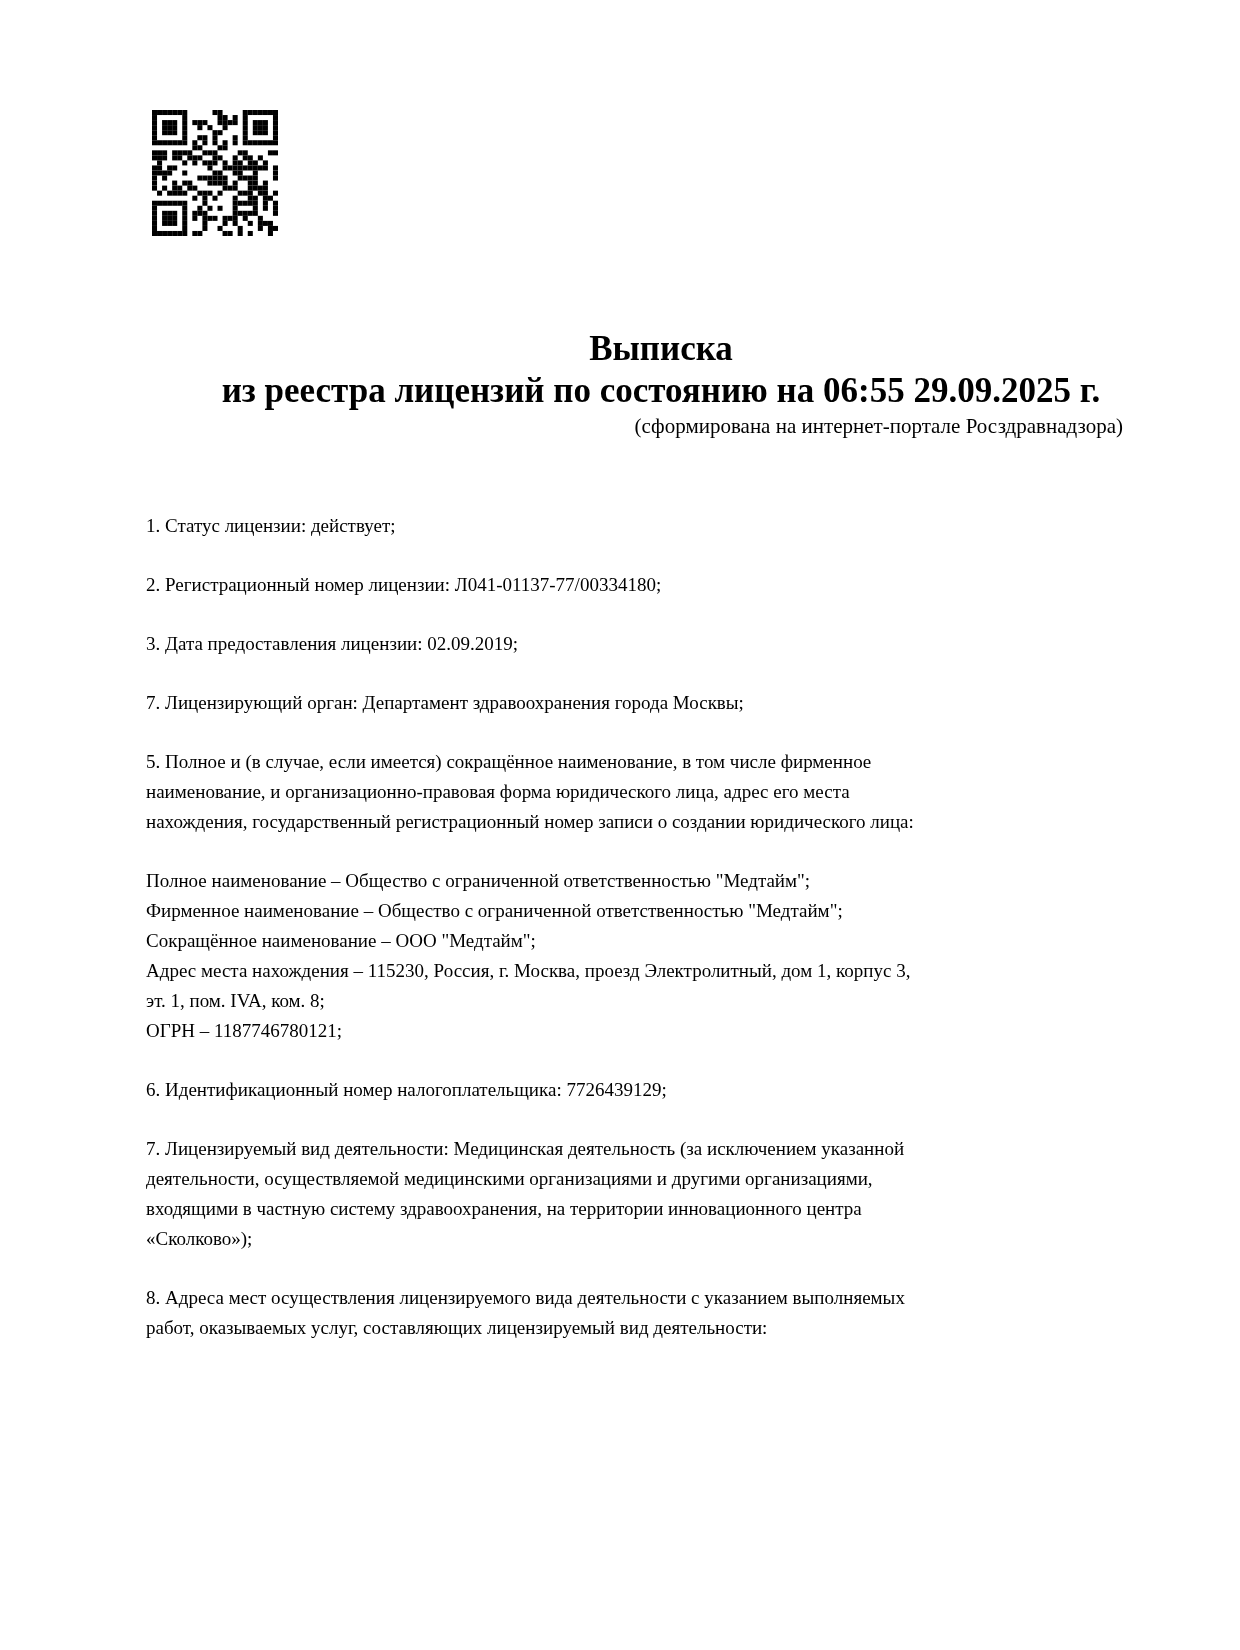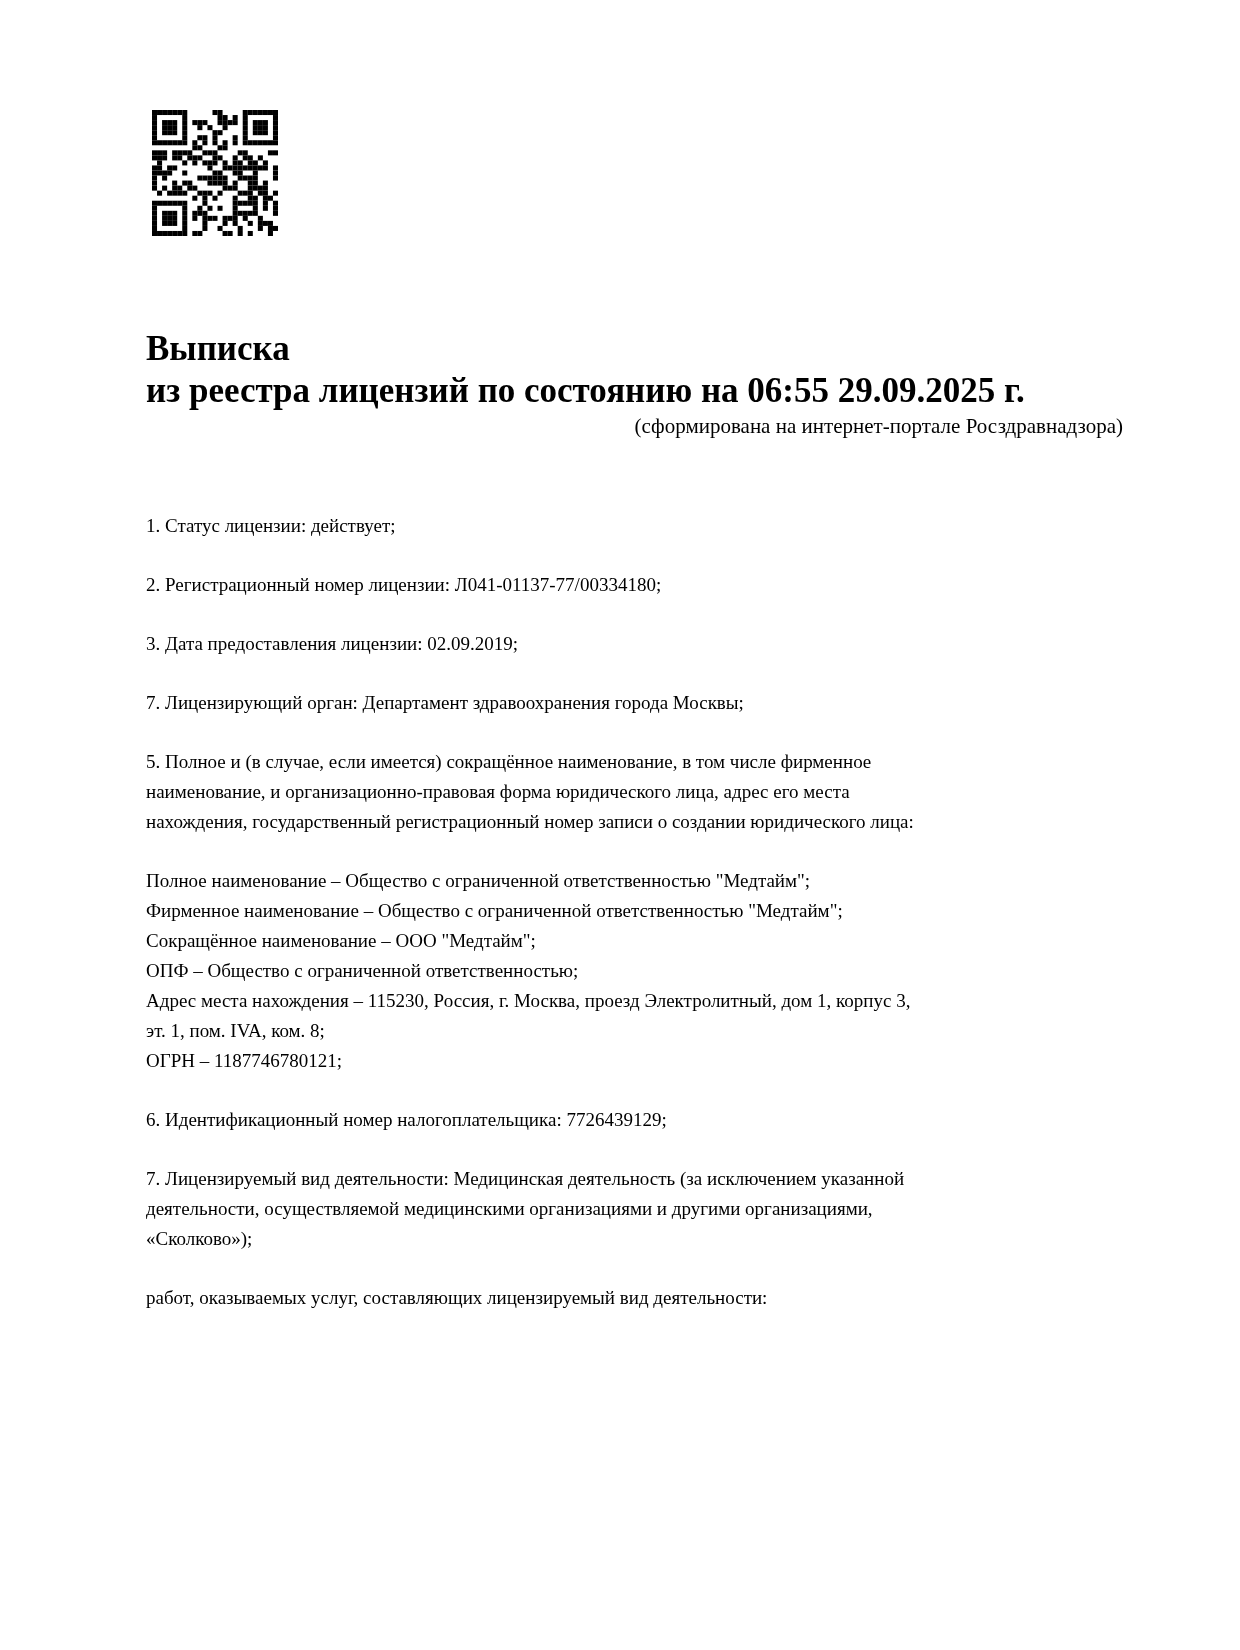--- a/index.html
+++ b/index.html
@@ -21,21 +21,21 @@
     top: 110px;
     width: 126px;
     height: 126px;
   }
   .qr-wrap svg { display: block; width: 126px; height: 126px; }
   .title-block {
     position: absolute;
     left: 146px;
     top: 328px;
     width: 1030px;
-    text-align: left;
+    text-align: center;
     font-weight: bold;
     font-size: 35px;
     line-height: 42px;
     white-space: nowrap;
   }
   .subtitle {
     position: absolute;
     top: 414px;
     right: 117px;
     font-size: 21px;
@@ -393,29 +393,30 @@
     </div>
     <div class="para">
       <div class="line">5. Полное и (в случае, если имеется) сокращённое наименование, в том числе фирменное</div>
       <div class="line">наименование, и организационно-правовая форма юридического лица, адрес его места</div>
       <div class="line">нахождения, государственный регистрационный номер записи о создании юридического лица:</div>
     </div>
     <div class="para">
       <div class="line">Полное наименование – Общество с ограниченной ответственностью "Медтайм";</div>
       <div class="line">Фирменное наименование – Общество с ограниченной ответственностью "Медтайм";</div>
       <div class="line">Сокращённое наименование – ООО "Медтайм";</div>
-      <div class="line">ОПФ – Общество с ограниченной ответственностью;</div>
       <div class="line">Адрес места нахождения – 115230, Россия, г. Москва, проезд Электролитный, дом 1, корпус 3,</div>
       <div class="line">эт. 1, пом. IVA, ком. 8;</div>
       <div class="line">ОГРН – 1187746780121;</div>
     </div>
     <div class="para">
       <div class="line">6. Идентификационный номер налогоплательщика: 7726439129;</div>
     </div>
     <div class="para">
       <div class="line">7. Лицензируемый вид деятельности: Медицинская деятельность (за исключением указанной</div>
       <div class="line">деятельности, осуществляемой медицинскими организациями и другими организациями,</div>
+      <div class="line">входящими в частную систему здравоохранения, на территории инновационного центра</div>
       <div class="line">«Сколково»);</div>
     </div>
     <div class="para">
+      <div class="line">8. Адреса мест осуществления лицензируемого вида деятельности с указанием выполняемых</div>
       <div class="line">работ, оказываемых услуг, составляющих лицензируемый вид деятельности:</div>
     </div>
   </div>
 
 </body></html>

